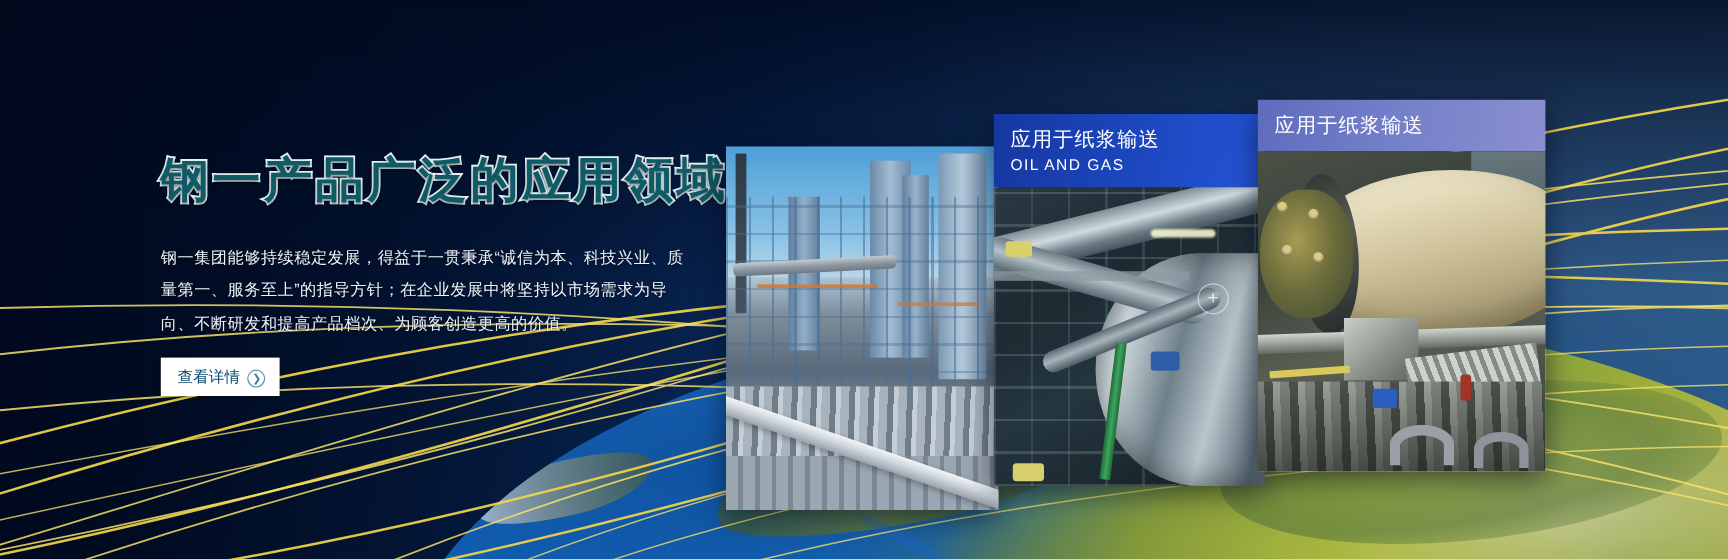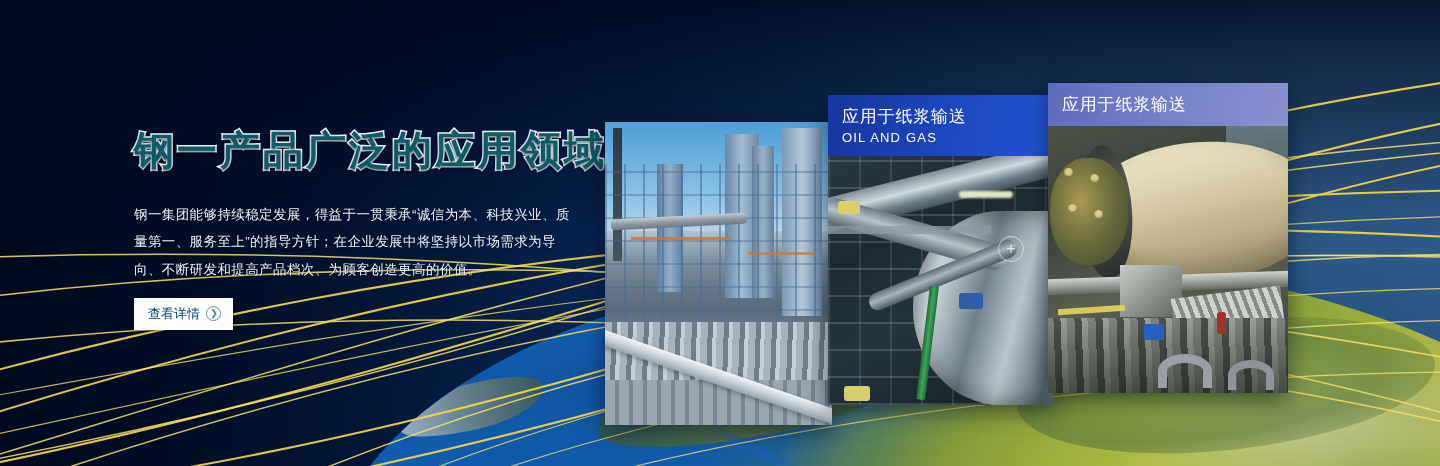--- a/index.html
+++ b/index.html
@@ -109,21 +109,21 @@
     margin-top:28px;
     font-size:13.5px;
     line-height:2.05;
     color:#eef4fb;
     letter-spacing:.4px;
     text-shadow:0 1px 2px rgba(0,0,0,.6);
     width:440px;
   }
   .btn {
     margin-top:14px;
-    display:inline-flex; align-items:center; gap:6px;
+    display:inline-flex; align-items:flex-end; gap:6px;
     background:#ffffff;
     color:#0b4b6e;
     font-size:13px;
     padding:7px 12px 7px 14px;
     border:0;
     cursor:pointer;
     box-shadow:0 1px 4px rgba(0,0,0,.35);
   }
   .btn .arrow {
     display:inline-flex; align-items:center; justify-content:center;

